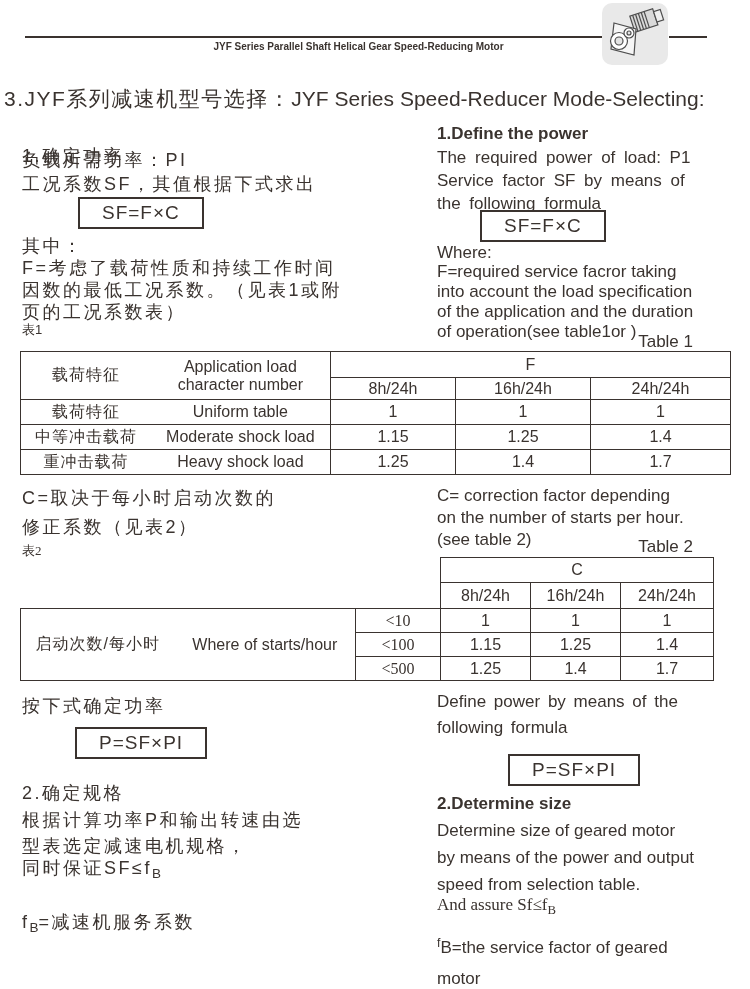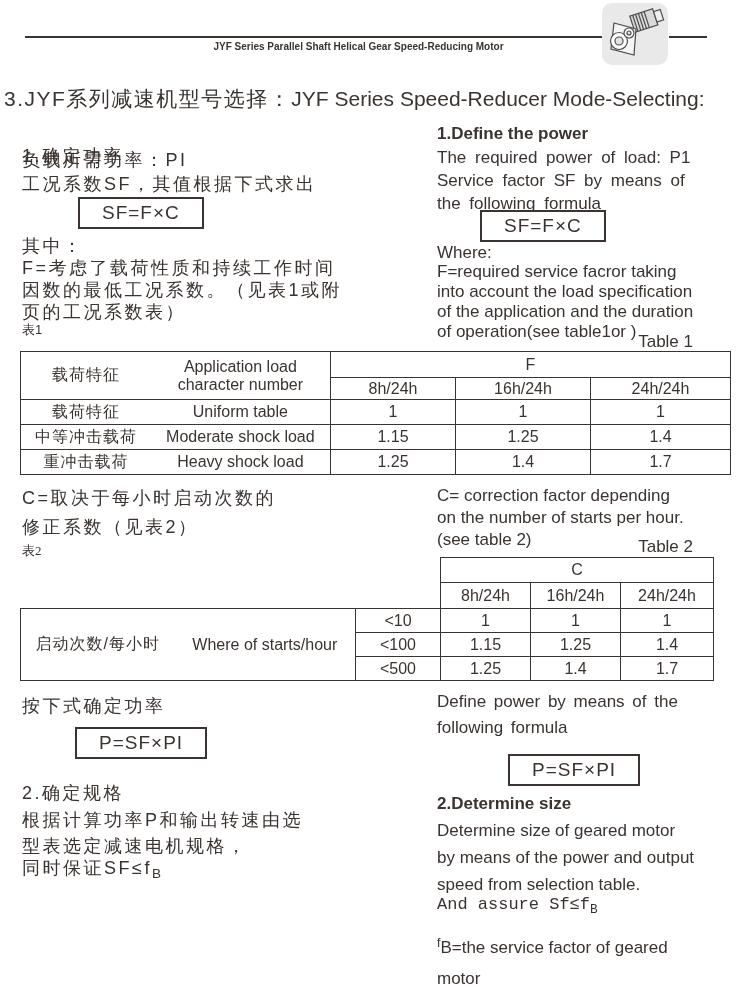--- a/index.html
+++ b/index.html
@@ -4,21 +4,21 @@
 <style>
   html,body { margin:0; padding:0; background:#ffffff; }
   .page {
     position:relative; width:750px; height:989px; background:#ffffff;
     font-family:"Liberation Sans","DejaVu Sans",sans-serif;
     color:#3a332f; overflow:hidden;
   }
   .abs { position:absolute; }
   .ml { white-space:pre-line; }
   .bold { font-weight:bold; }
-  .serif { font-family:Liberation Mono, monospace; }
+  .serif { font-family:Liberation Serif, serif; }
 
   .hdr-title { font-size:27px; font-weight:bold; letter-spacing:1px; line-height:30px; }
   .hdr-sub   { font-size:10px; font-weight:bold; text-align:center; }
   .rule      { height:2px; background:#3a332f; }
   .motor-box { width:66px; height:62px; }
 
   .sec-head { font-size:21px; line-height:26px; }
   .sec-head .cnpart { letter-spacing:1.5px; }
 
   .cn-body { font-size:18px; letter-spacing:2.5px; line-height:24px; }
@@ -37,21 +37,21 @@
   table.tbl { border-collapse:collapse; table-layout:fixed; }
   table.tbl th, table.tbl td {
     border:1.5px solid #3a332f; text-align:center; vertical-align:middle;
     font-weight:normal; padding:0; font-size:16px; color:#3a332f;
   }
   table.tbl .nob { border:none; }
   .grp { font-size:17px; }
   .pair { display:flex; align-items:center; width:100%; }
   .pair .p1 { flex:0 0 42%; letter-spacing:1px; }
   .pair .p2 { flex:1 1 auto; }
-  .starts-cell { font-family:Liberation Sans, sans-serif; font-size:17px; }
+  .starts-cell { font-family:Liberation Serif, serif; font-size:17px; }
 
   .sub { font-size:0.75em; vertical-align:-0.3em; letter-spacing:0; }
   .fsm { font-size:0.72em; vertical-align:0.5em; }
 </style>
 </head>
 <body>
 
 <div class="page">
 
   <div class="abs rule" style="left:25px; top:36px; width:577px;"></div>
@@ -219,20 +219,23 @@
     </table>
 
   <div class="abs cn-body" style="left:22px; top:694px;">按下式确定功率</div>
   <div class="abs fbox" style="left:75px; top:727px;">P=SF×PI</div>
   <div class="abs cn-body" style="left:22px; top:781px;">2.确定规格</div>
   <div class="abs cn-body ml" style="left:22px; top:807px; width:345px; line-height:26px;">根据计算功率P和输出转速由选
 型表选定减速电机规格，</div>
   <div class="abs cn-body" style="left:22px; top:856px;">
     <span>同时保证SF≤f</span><sub class="sub">B</sub>
   </div>
+  <div class="abs cn-body" style="left:22px; top:910px;">
+    <span>f</span><sub class="sub">B</sub><span>=减速机服务系数</span>
+  </div>
 
   <div class="abs en-body ml ws3" style="left:437px; top:689px; width:285px; line-height:26px;">Define power by means of the
 following formula</div>
   <div class="abs fbox" style="left:508px; top:754px;">P=SF×PI</div>
   <div class="abs en-body bold" style="left:437px; top:792px;">2.Determine size</div>
   <div class="abs en-body ml" style="left:437px; top:817px; width:290px; line-height:27px;">Determine size of geared motor
 by means of the power and output
 speed from selection table.</div>
   <div class="abs en-body serif" style="left:437px; top:893px;">
     <span>And assure Sf≤f</span><sub class="sub">B</sub>

